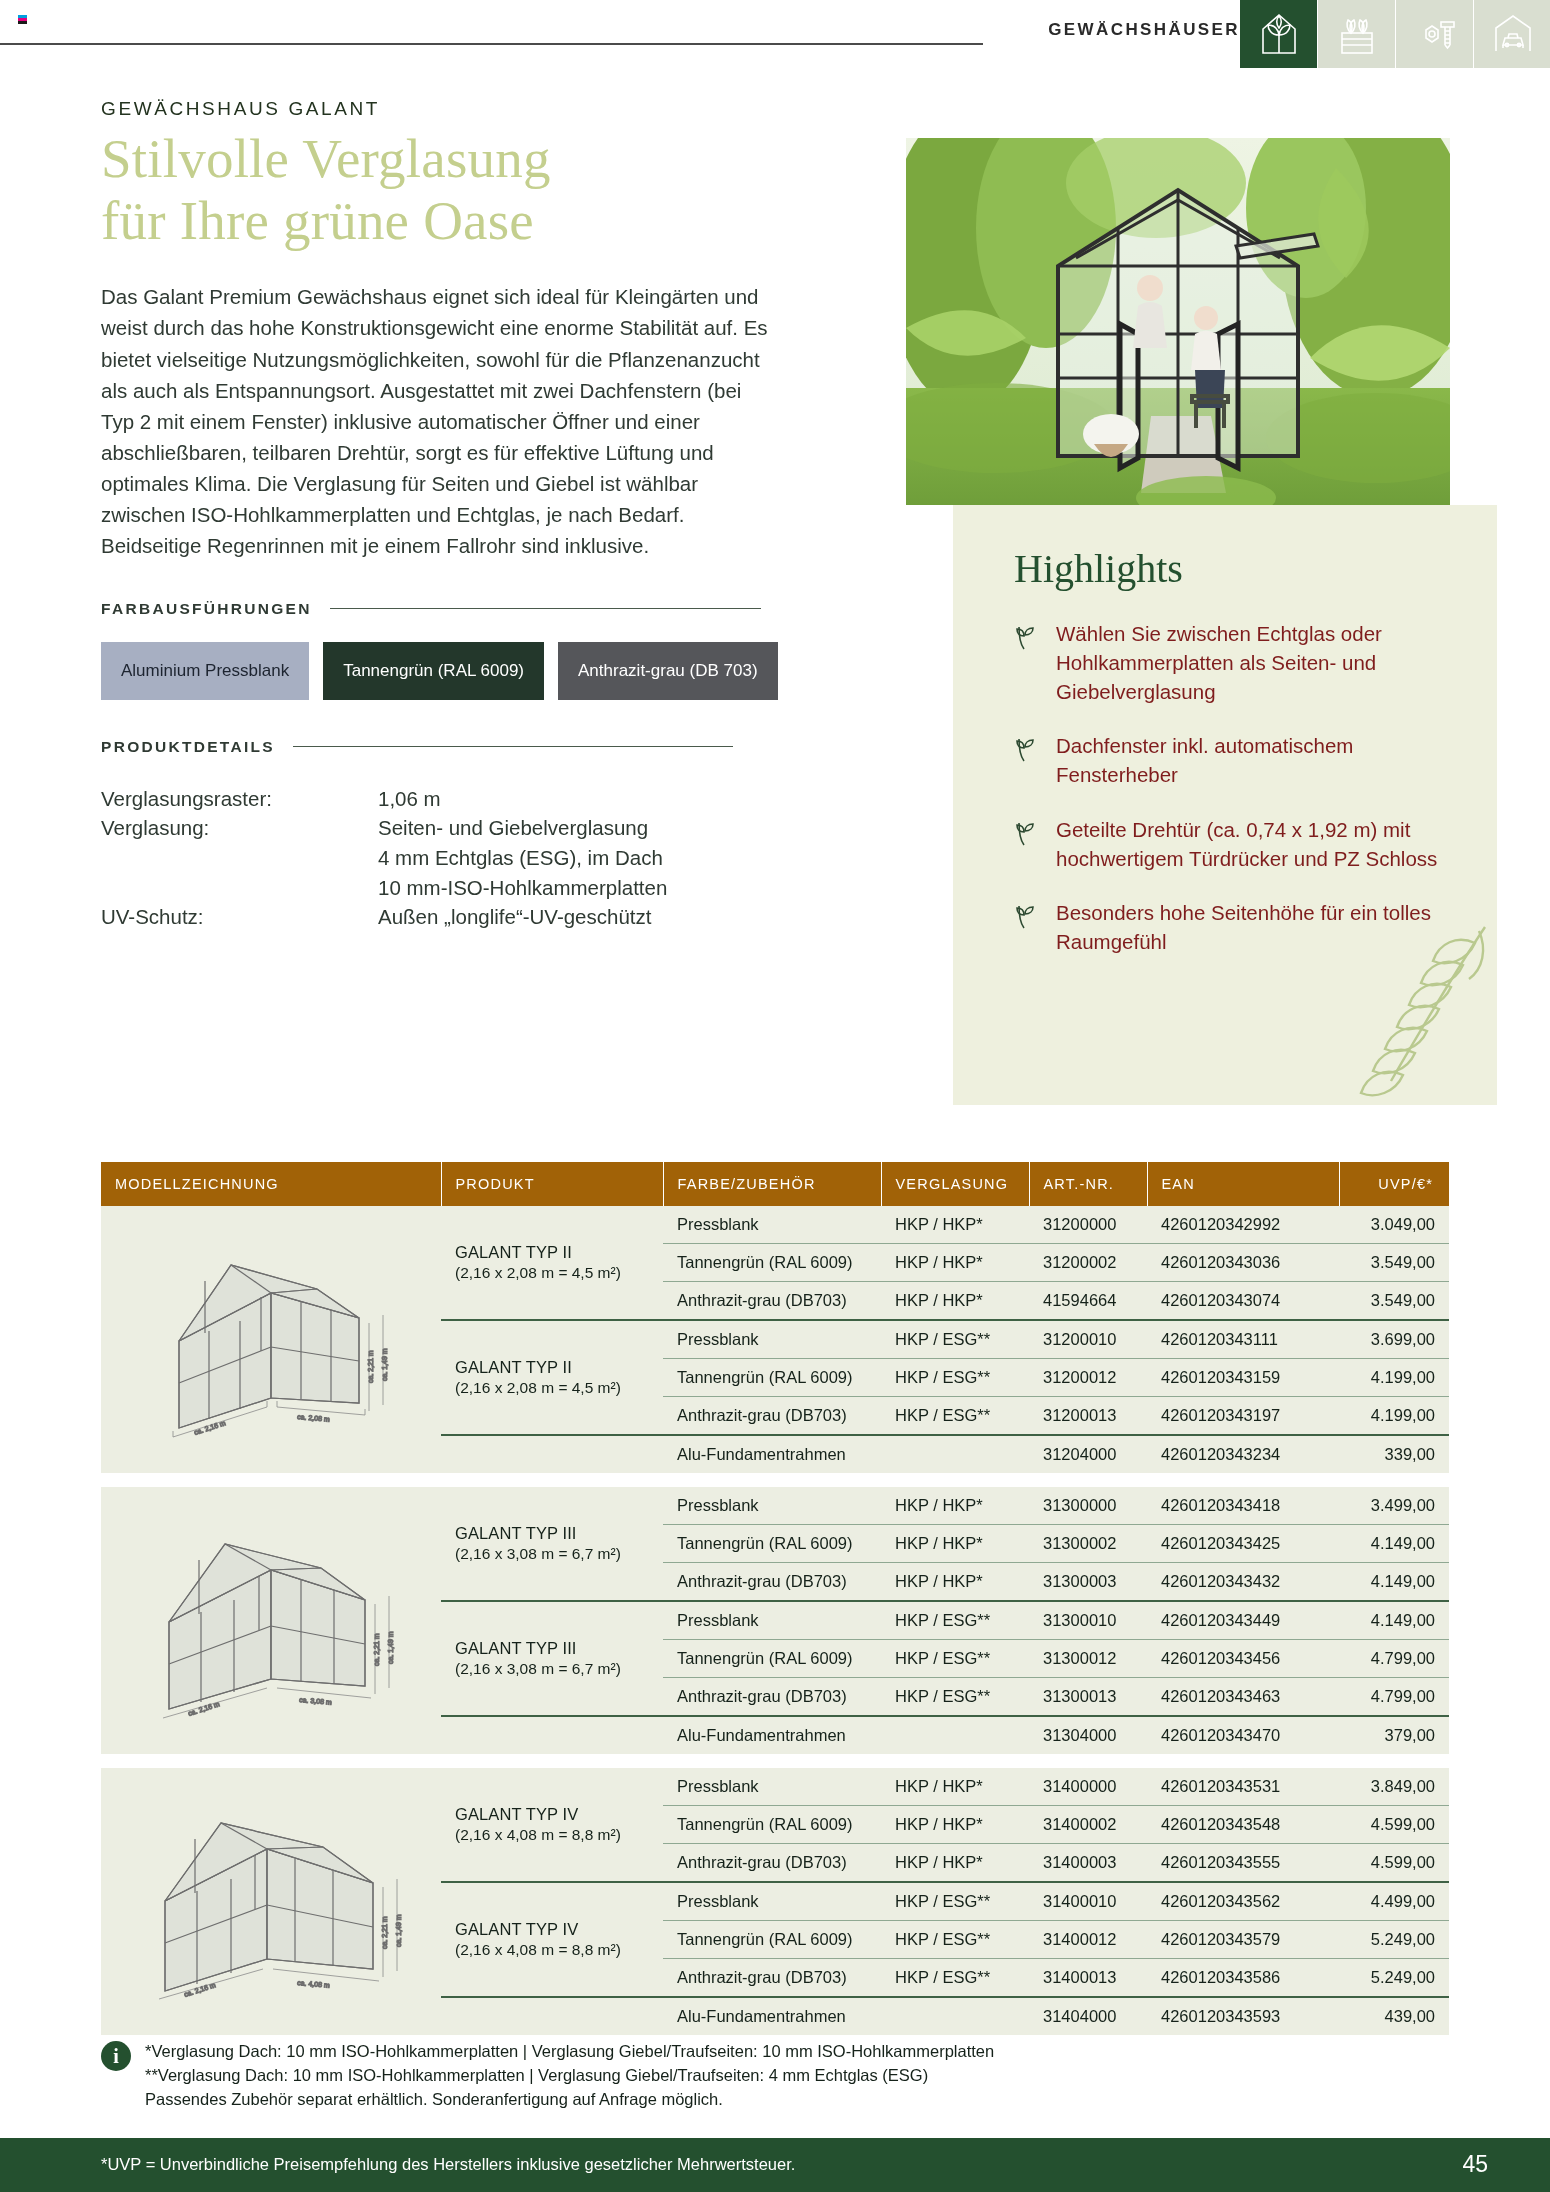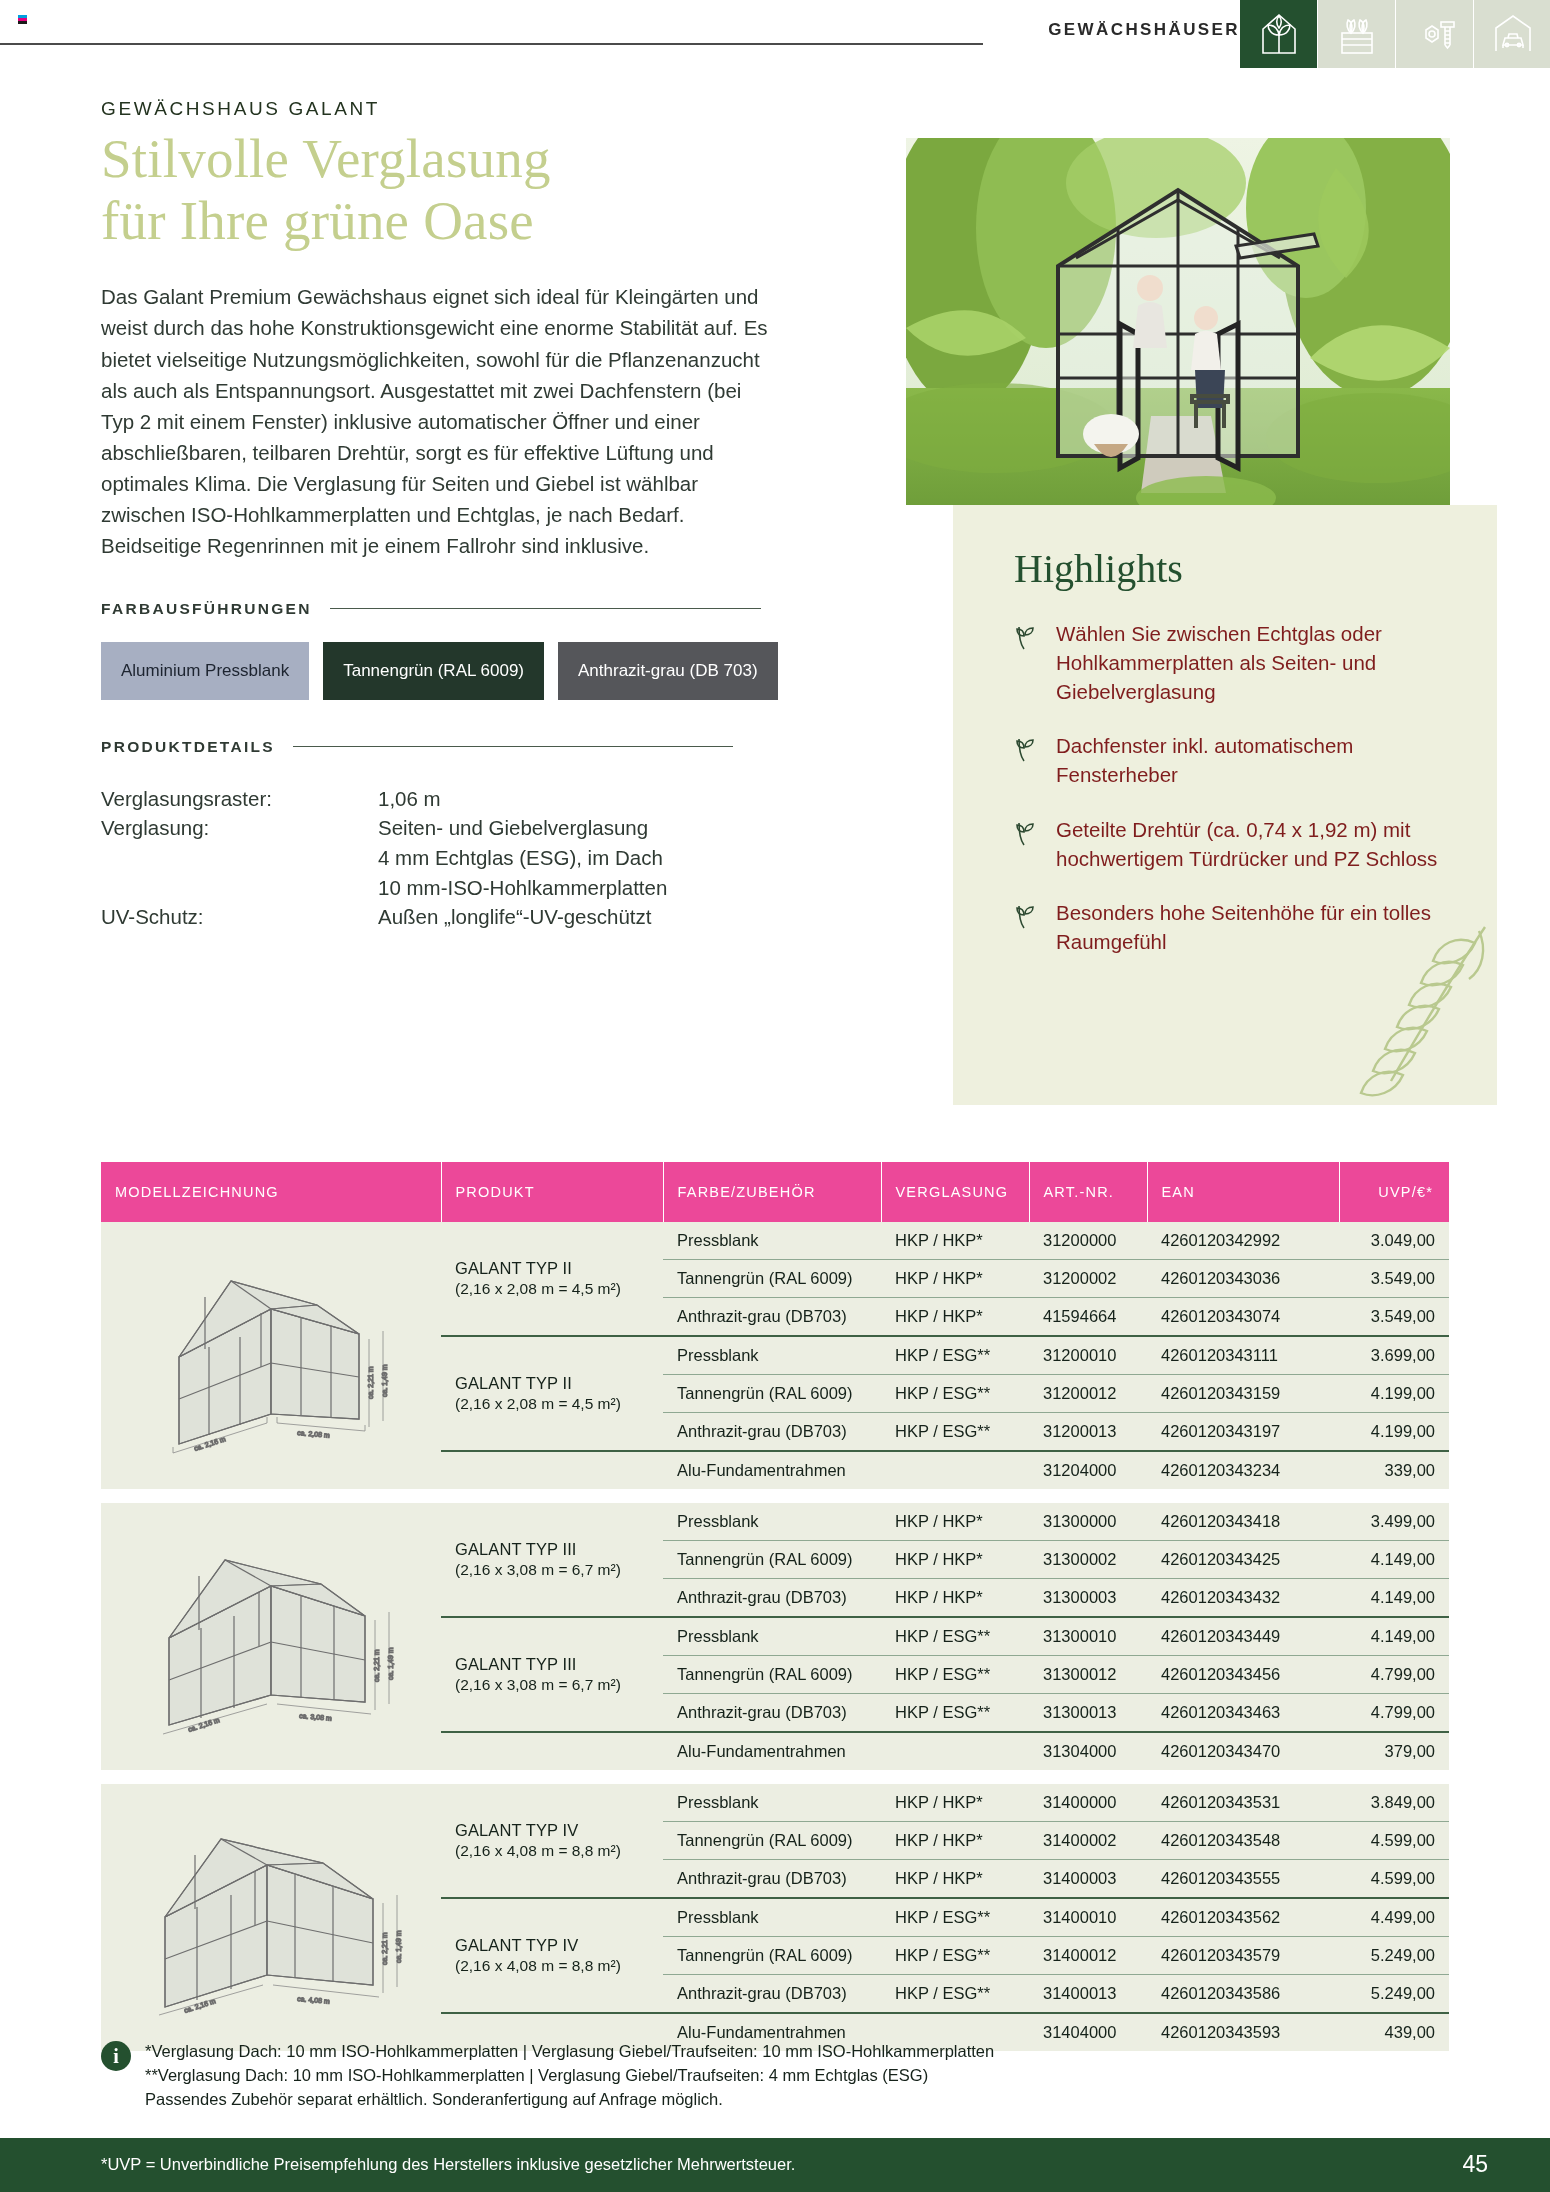--- a/index.html
+++ b/index.html
@@ -217,28 +217,28 @@
     top: 1162px;
     left: 101px;
     width: 1348px;
   }
   table.catalog {
     width: 1348px;
     border-collapse: collapse;
     table-layout: fixed;
   }
   table.catalog th {
-    background: #ec4899;
+    background: #a16207;
     color: #ffffff;
     font-size: 14.5px;
     letter-spacing: 1.2px;
     font-weight: 500;
     text-align: left;
     padding: 14px 14px;
-    height: 60px;
+    height: 44px;
     vertical-align: middle;
     border-right: 1.5px solid #ffffff;
   }
   table.catalog th:last-child { border-right: none; text-align: right; padding-right: 16px; padding-left: 36px;}
   table.catalog td {
     background: #eceee2;
     font-size: 16.5px;
     color: #15221a;
     padding: 9px 14px;
     height: 36px;

